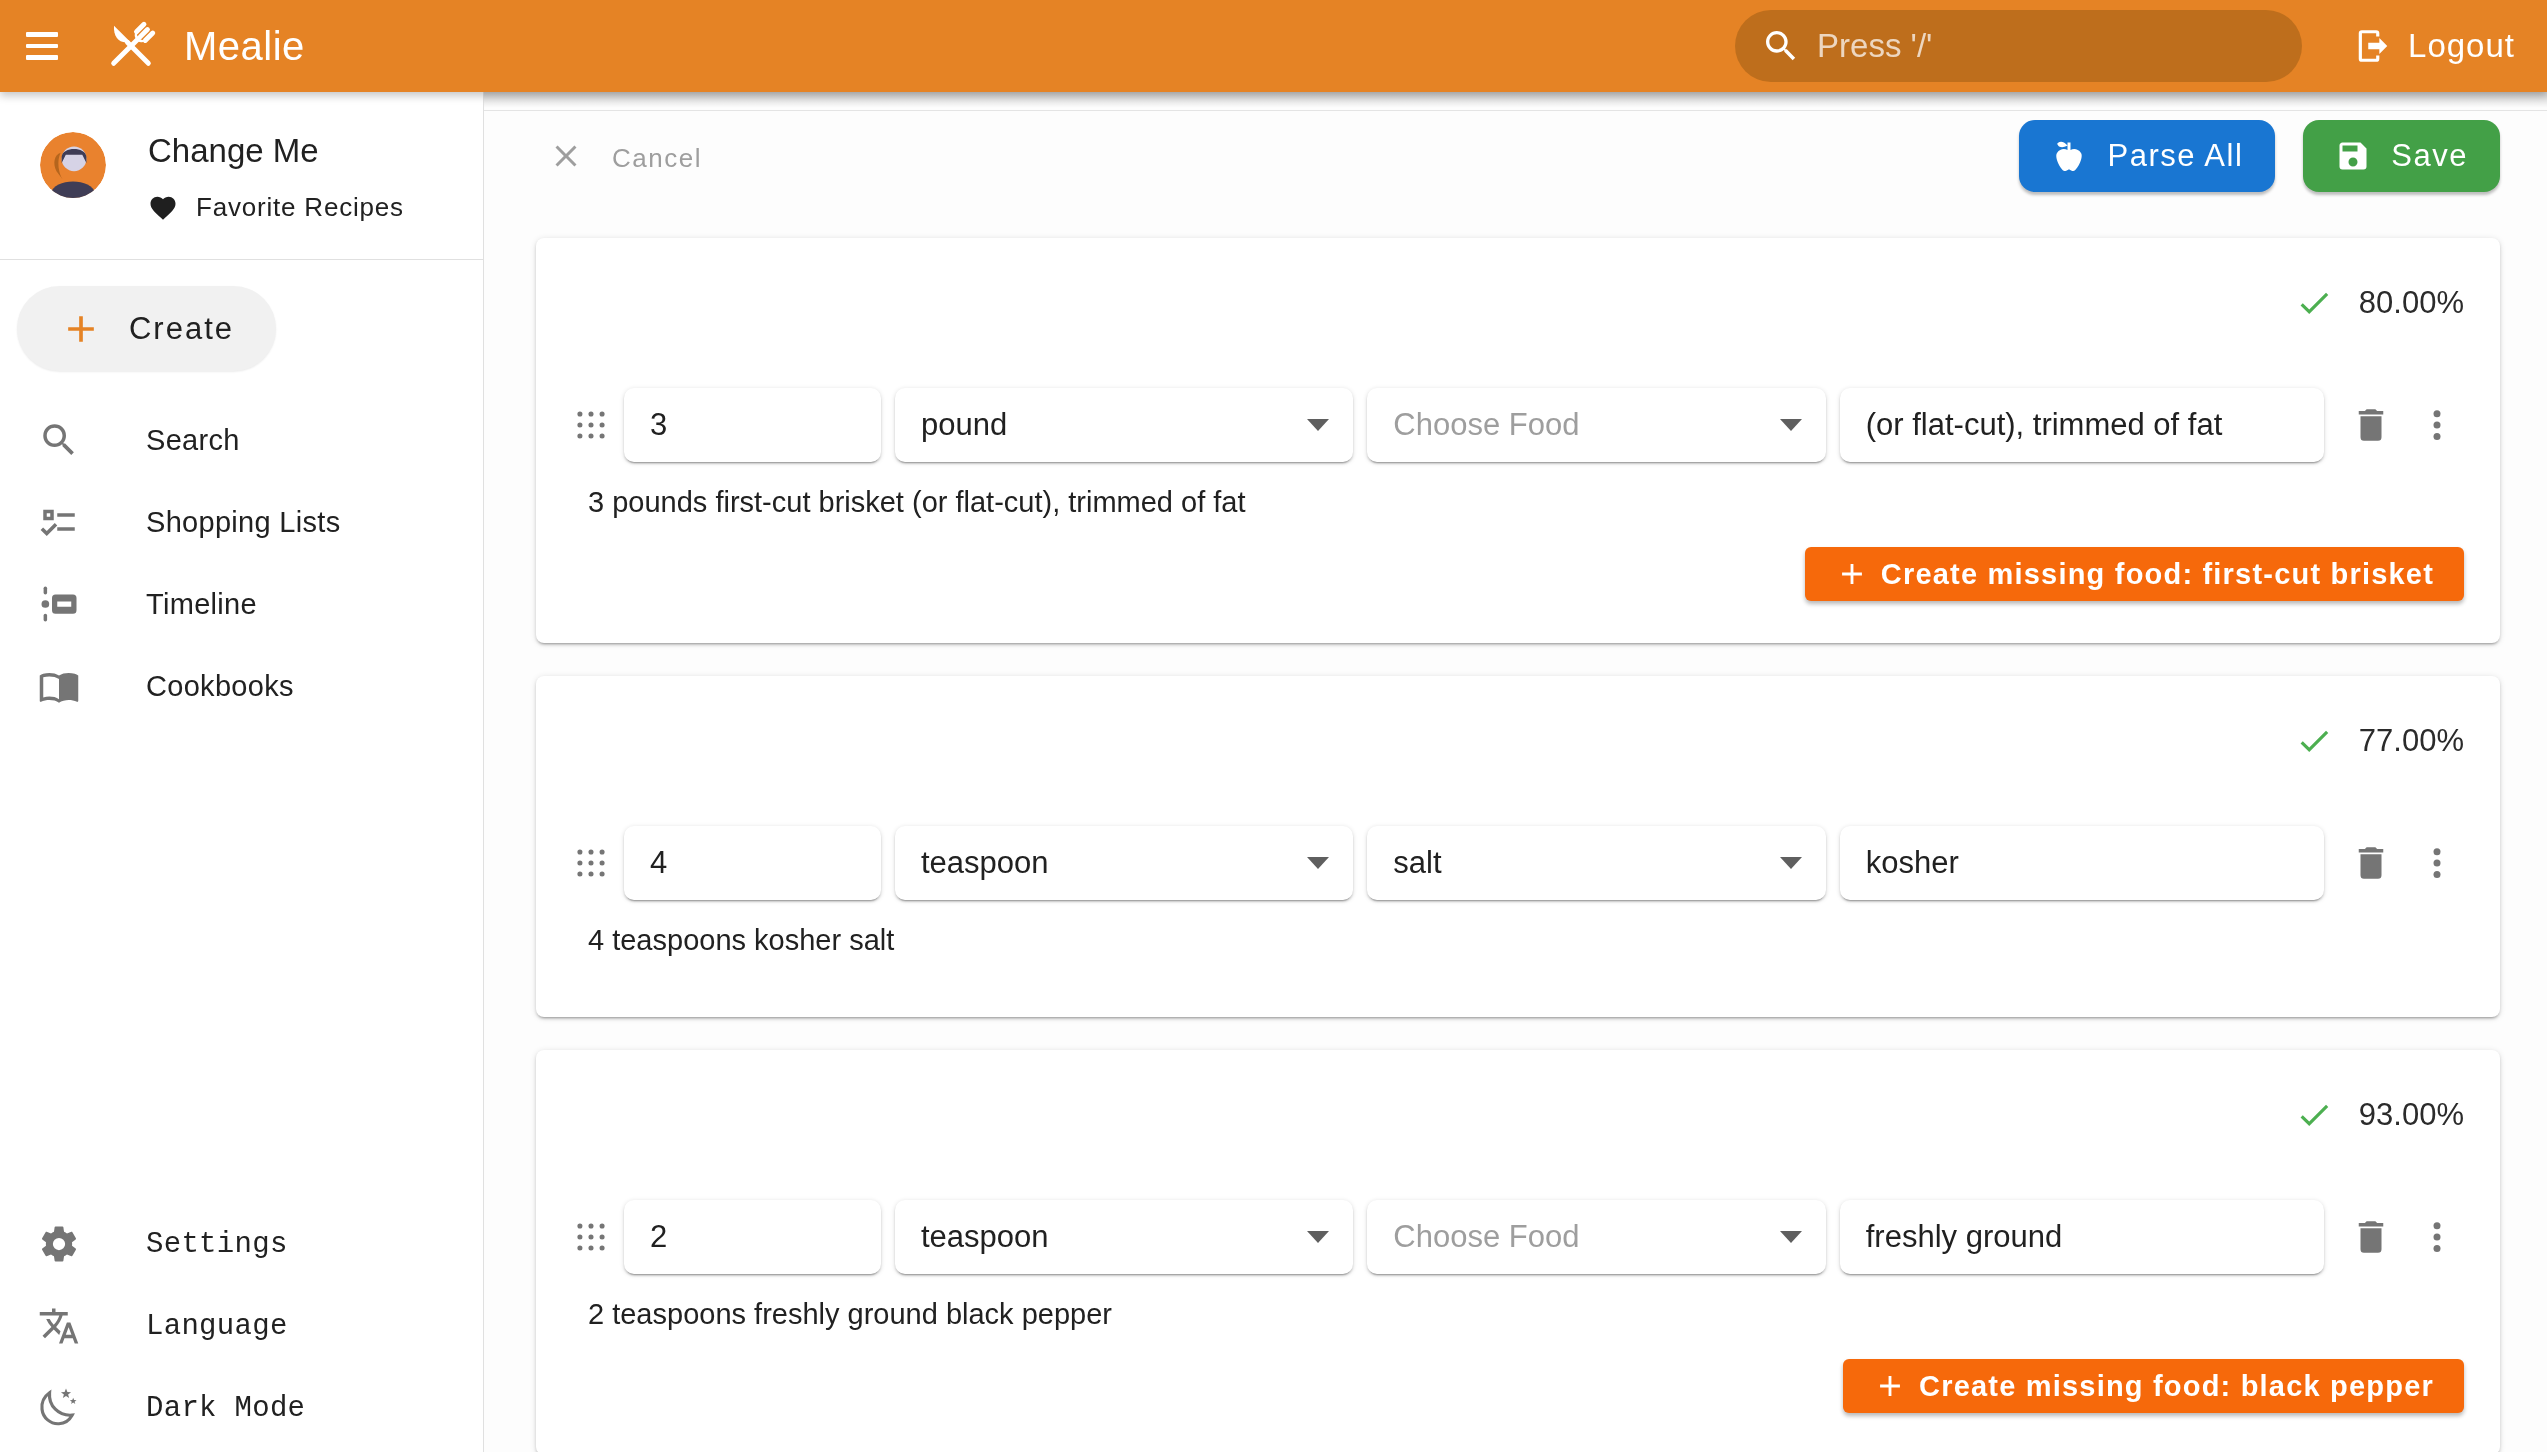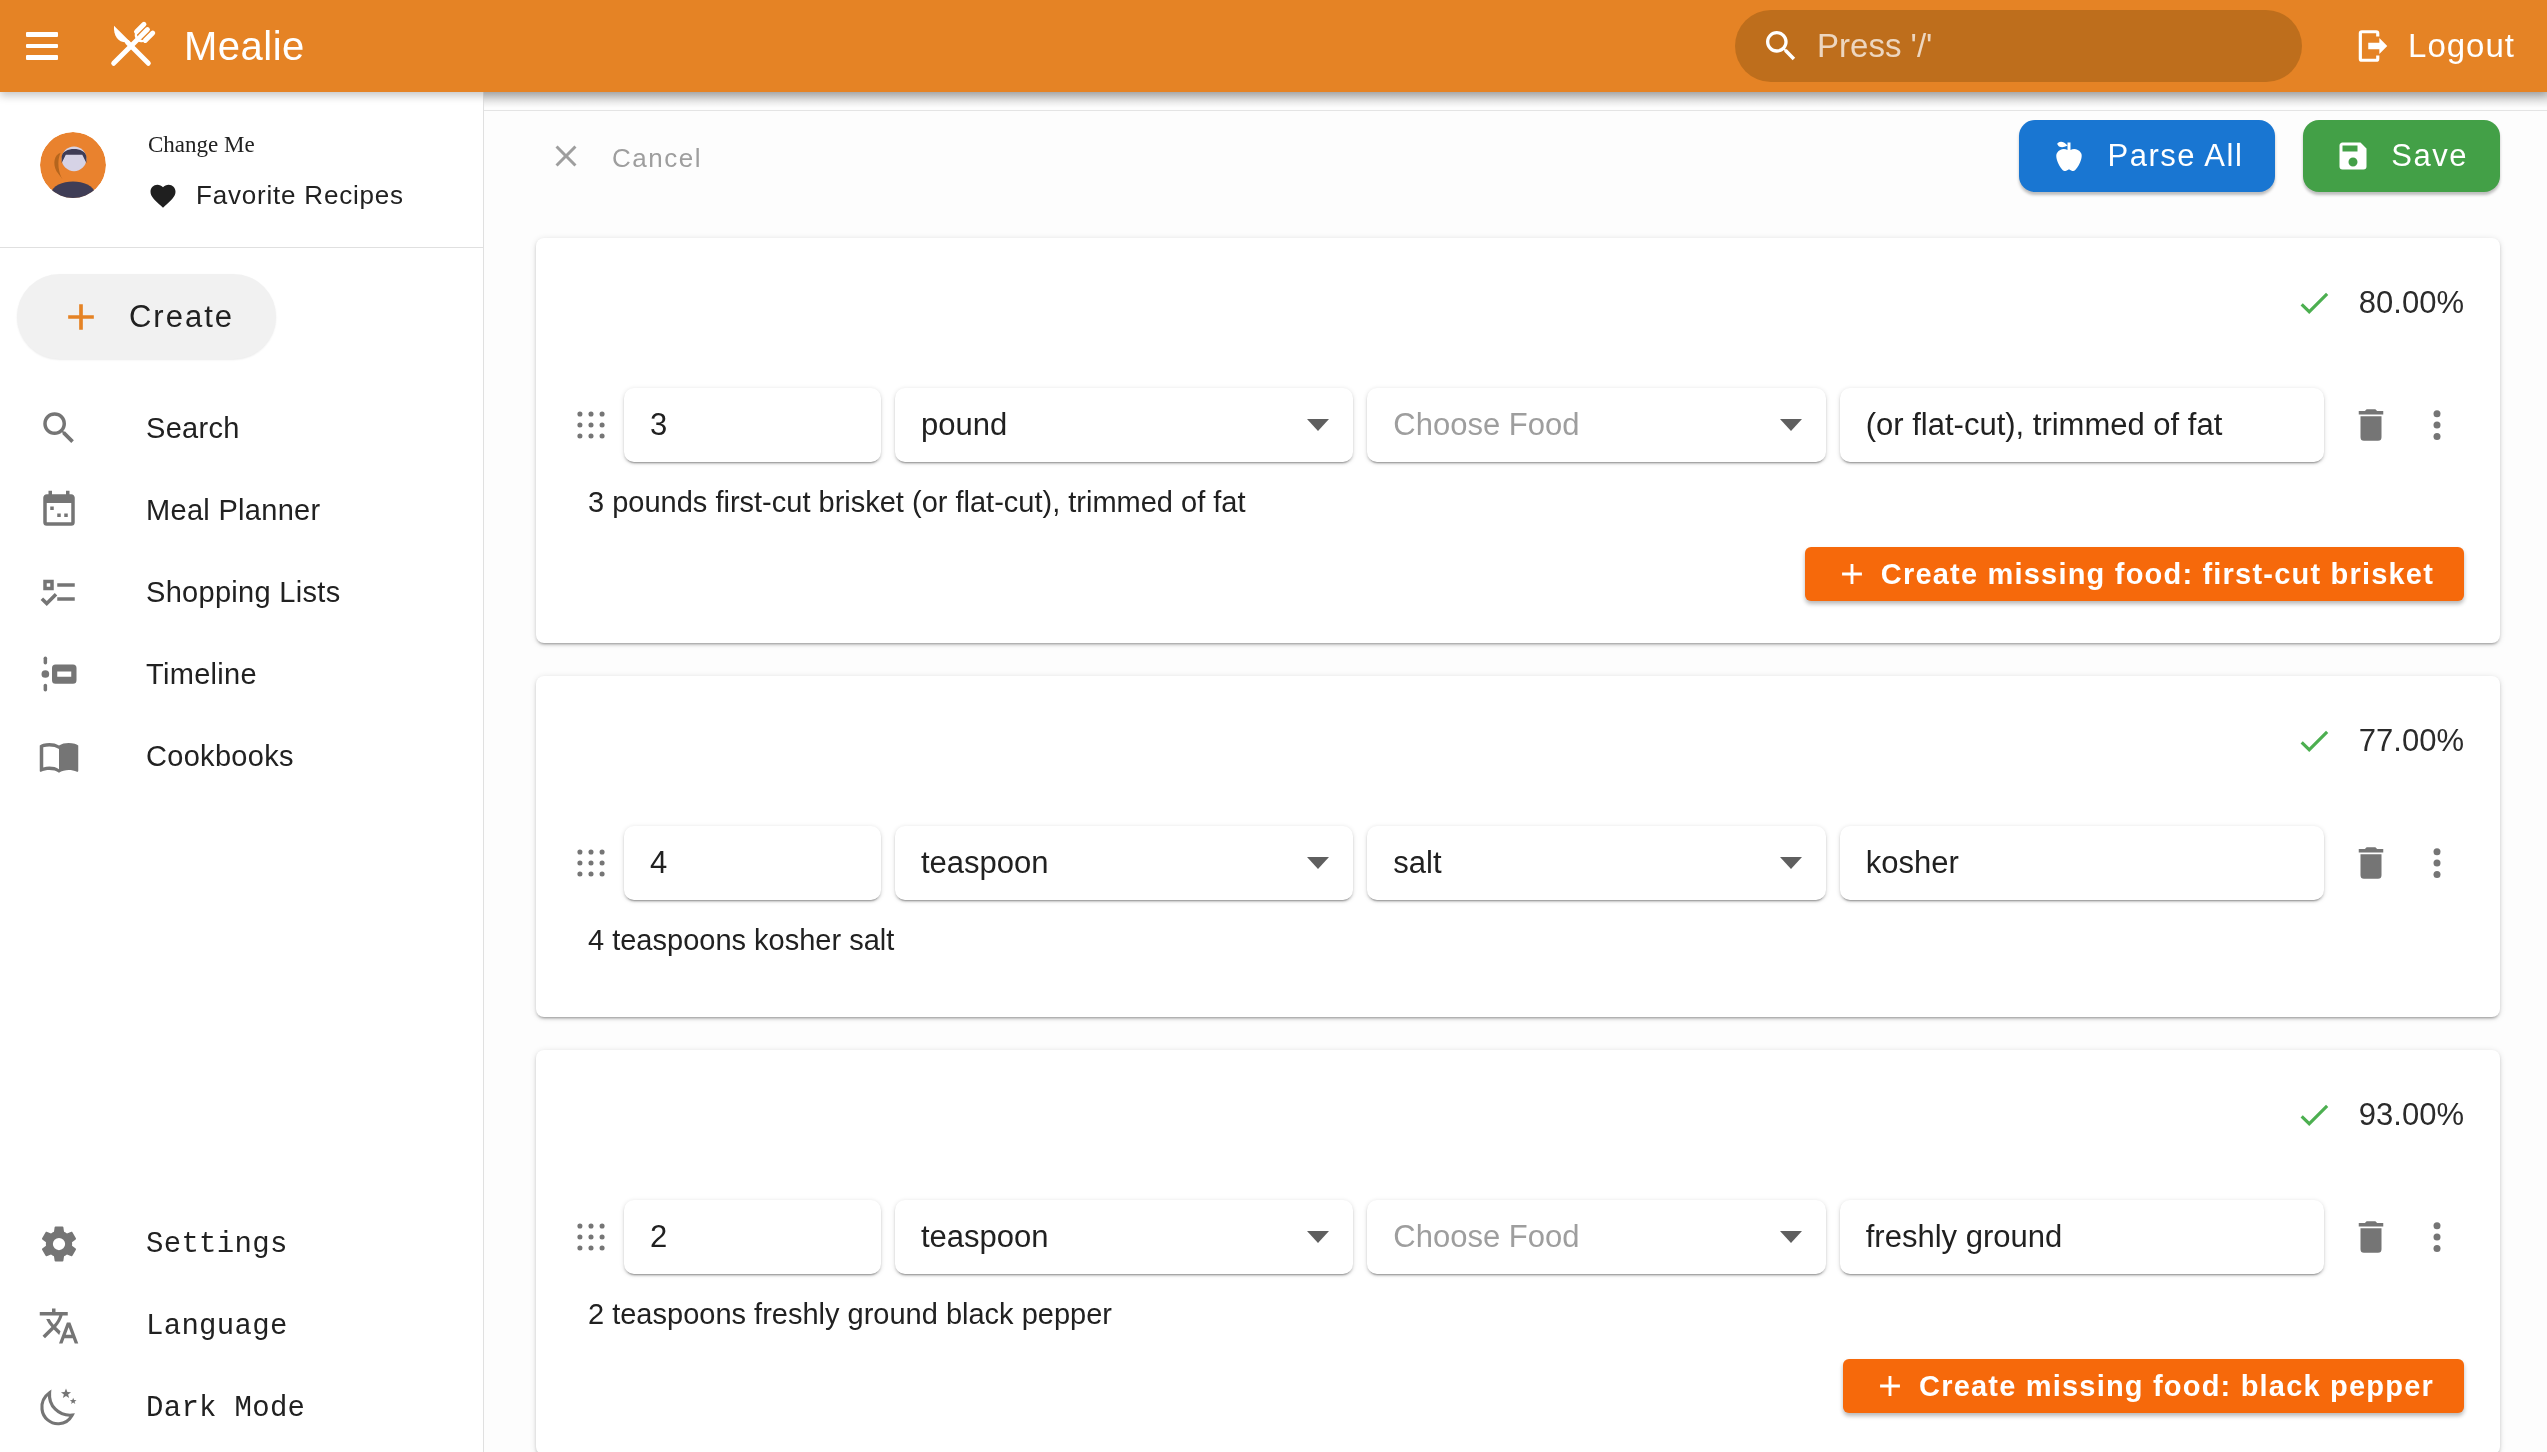--- a/index.html
+++ b/index.html
@@ -22,21 +22,21 @@
   .logout-btn { display:flex; align-items:center; gap:16px; color:#fff; font-size:33px; font-weight:500;
     letter-spacing:1px; cursor:pointer; padding:10px 6px; }
   .logout-btn svg { width:38px; height:38px; }
 
   
   .sidebar { position:absolute; left:0; top:92px; width:484px; height:1361px; background:#fff;
     border-right:1px solid #E0E0E0; z-index:20; }
   .user-section { padding:40px 0 0 40px; display:flex; }
   .avatar { width:66px; height:66px; border-radius:50%; overflow:hidden; flex:none; cursor:pointer; }
   .user-info { margin-left:42px; }
-  .user-name { font-size:23px; color:#212121;font-family:Liberation Serif, serif; }
+  .user-name { font-size:33px; color:#212121; }
   .favorites-row { display:flex; align-items:center; gap:18px; margin-top:22px; cursor:pointer; }
   .favorites-row svg { width:30px; height:30px; }
   .favorites-label { font-size:26px; font-weight:500; letter-spacing:0.8px; color:#212121; }
   .sidebar-divider { height:1px; background:#E0E0E0; margin-top:36px; }
   .create-btn { margin:26px 0 0 17px; width:259px; height:85px; border-radius:43px; background:#F1F1F1;
     display:flex; align-items:center; justify-content:center; gap:26px; cursor:pointer;
     box-shadow:0 1px 2px rgba(0,0,0,.08); }
   .create-btn svg { width:44px; height:44px; }
   .create-label { font-size:31px; font-weight:500; letter-spacing:2px; color:#212121; }
   .nav-list { margin-top:28px; }
@@ -172,26 +172,20 @@
 
   <div class="nav-list">
     <div class="nav-item">
       <svg viewBox="0 0 24 24">
           <path fill="#757575" d="M9.5,3A6.5,6.5 0 0,1 16,9.5C16,11.11 15.41,12.59 14.44,13.73L14.71,14H15.5L20.5,19L19,20.5L14,15.5V14.71L13.73,14.44C12.59,15.41 11.11,16 9.5,16A6.5,6.5 0 0,1 3,9.5A6.5,6.5 0 0,1 9.5,3M9.5,5C7,5 5,7 5,9.5C5,12 7,14 9.5,14C12,14 14,12 14,9.5C14,7 12,5 9.5,5Z"></path>
         </svg>
       <span class="nav-label">Search</span>
     </div>
     <div class="nav-item">
       <svg viewBox="0 0 24 24">
-          <path fill="#757575" d="M19,19H5V8H19M16,1V3H8V1H6V3H5C3.89,3 3,3.89 3,5V19A2,2 0 0,0 5,21H19A2,2 0 0,0 21,19V5C21,3.89 20.1,3 19,3H18V1M7,10H9V12H7V10M11,14H13V16H11V14M15,14H17V16H15V14Z"></path>
-        </svg>
-      <span class="nav-label">Meal Planner</span>
-    </div>
-    <div class="nav-item">
-      <svg viewBox="0 0 24 24">
           <path fill="#757575" d="M3,5H9V11H3V5M5,7V9H7V7H5M11,7H21V9H11V7M11,15H21V17H11V15M5,20L1.5,16.5L2.91,15.09L5,17.17L9.59,12.59L11,14L5,20Z"></path>
         </svg>
       <span class="nav-label">Shopping Lists</span>
     </div>
     <div class="nav-item">
       <svg viewBox="0 0 24 24" fill="#757575">
         <rect x="3.2" y="2" width="2" height="4.5" rx="1"></rect>
           <circle cx="4.2" cy="12" r="2.2"></circle>
           <rect x="3.2" y="17.5" width="2" height="4.5" rx="1"></rect>
         <path d="M8,8.5 A2,2 0 0,1 10,6.5 H20 A2,2 0 0,1 22,8.5 V15.5 A2,2 0 0,1 20,17.5 H10 A2,2 0 0,1 8,15.5 Z M11,10.5 H19 V13.5 H11 Z" fill-rule="evenodd"></path>

